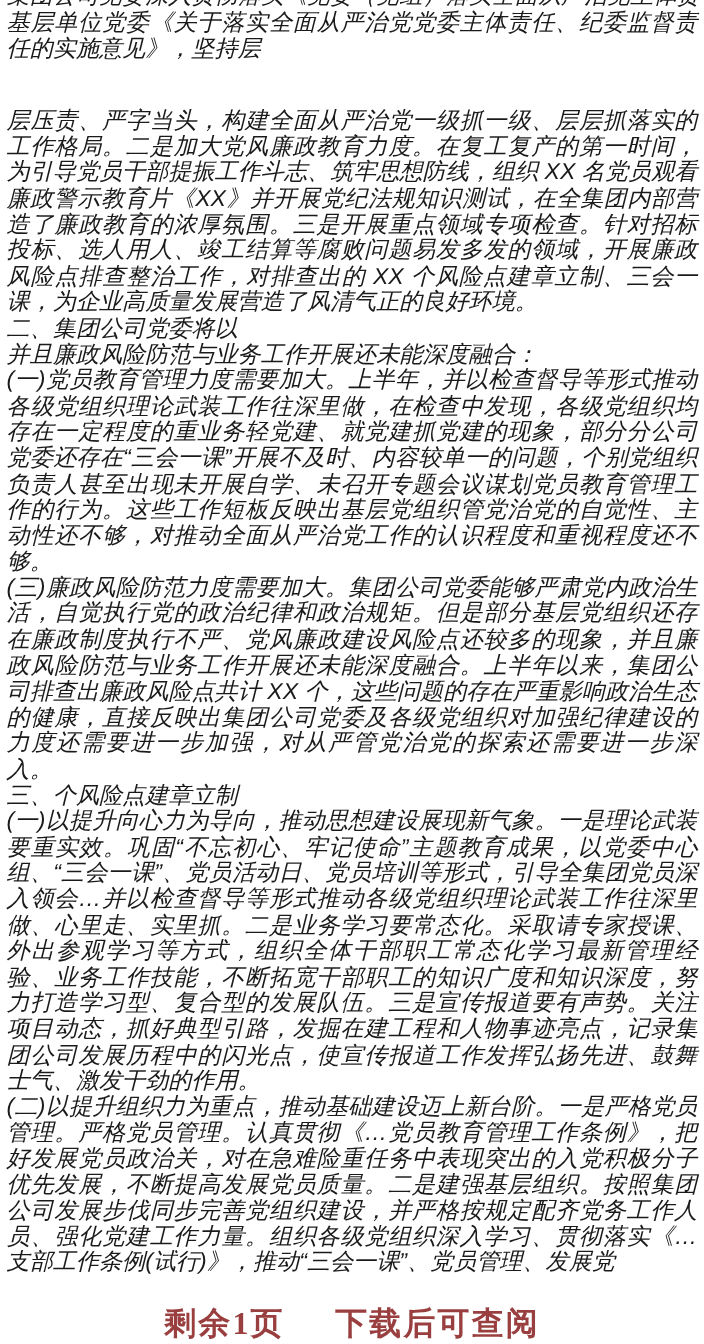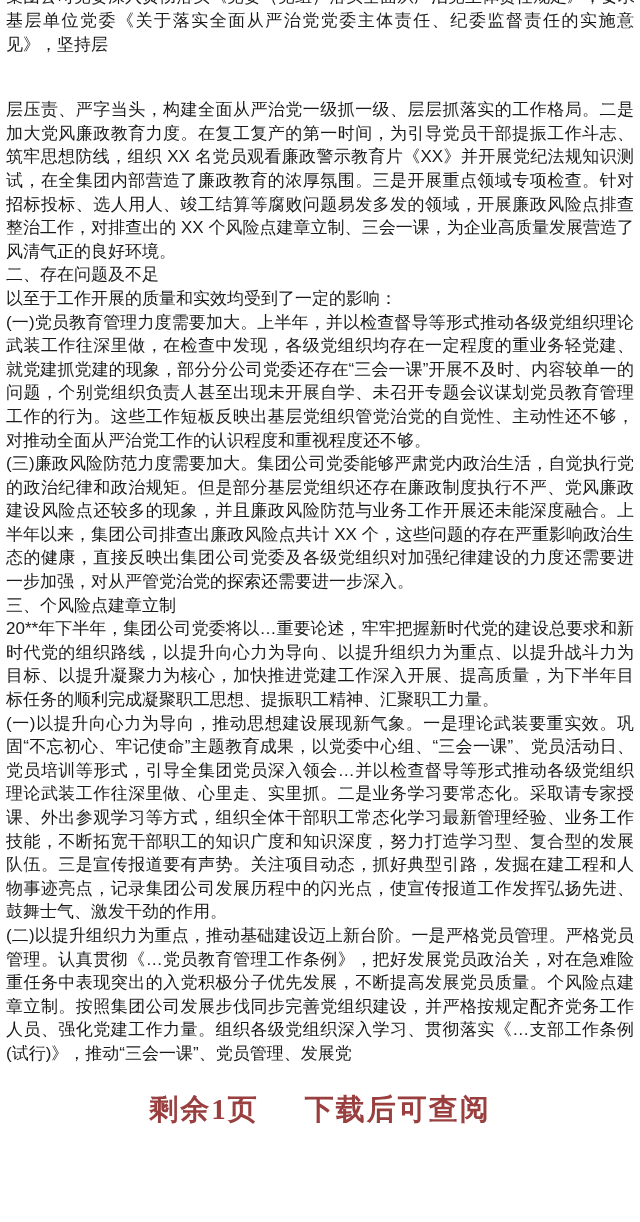--- a/index.html
+++ b/index.html
@@ -11,24 +11,25 @@
     height: 1222px;
     background: #ffffff;
     overflow: hidden;
     font-family: "Liberation Sans", sans-serif;
     color: #1a1a1a;
   }
   .doc {
     padding: 0 6px;
   }
   .line, .par {
-    font-size: 17px;
+    font-size: 21px;
     line-height: 23.6px;
     text-align: justify;
     word-break: break-all;
+    font-style: italic;
   }
   .clip-top {
     height: 9px;
     overflow: hidden;
   }
   .clip-top .line {
     margin-top: -15px;
     white-space: nowrap;
   }
   .orphan {
@@ -54,28 +55,27 @@
 <div class="doc">
 
   <div class="clip-top">
     <div class="line">集团公司党委深入贯彻落实《党委（党组）落实全面从严治党主体责任规定》，要求各</div>
   </div>
 
   <div class="line orphan">基层单位党委《关于落实全面从严治党党委主体责任、纪委监督责任的实施意见》，坚持层</div>
 
   <div class="body-paras">
     <div class="par">层压责、严字当头，构建全面从严治党一级抓一级、层层抓落实的工作格局。二是加大党风廉政教育力度。在复工复产的第一时间，为引导党员干部提振工作斗志、筑牢思想防线，组织 XX 名党员观看廉政警示教育片《XX》并开展党纪法规知识测试，在全集团内部营造了廉政教育的浓厚氛围。三是开展重点领域专项检查。针对招标投标、选人用人、竣工结算等腐败问题易发多发的领域，开展廉政风险点排查整治工作，对排查出的 XX 个风险点建章立制、三会一课，为企业高质量发展营造了风清气正的良好环境。</div>
-    <div class="par">二、存在问题及不足</div>
-    <div class="par">以至于工作开展的质量和实效均受到了一定的影响：</div>
+    <div class="par">二、集团公司党委将以</div>
+    <div class="par">并且廉政风险防范与业务工作开展还未能深度融合：</div>
     <div class="par">(一)党员教育管理力度需要加大。上半年，并以检查督导等形式推动各级党组织理论武装工作往深里做，在检查中发现，各级党组织均存在一定程度的重业务轻党建、就党建抓党建的现象，部分分公司党委还存在“三会一课”开展不及时、内容较单一的问题，个别党组织负责人甚至出现未开展自学、未召开专题会议谋划党员教育管理工作的行为。这些工作短板反映出基层党组织管党治党的自觉性、主动性还不够，对推动全面从严治党工作的认识程度和重视程度还不够。</div>
     <div class="par">(三)廉政风险防范力度需要加大。集团公司党委能够严肃党内政治生活，自觉执行党的政治纪律和政治规矩。但是部分基层党组织还存在廉政制度执行不严、党风廉政建设风险点还较多的现象，并且廉政风险防范与业务工作开展还未能深度融合。上半年以来，集团公司排查出廉政风险点共计 XX 个，这些问题的存在严重影响政治生态的健康，直接反映出集团公司党委及各级党组织对加强纪律建设的力度还需要进一步加强，对从严管党治党的探索还需要进一步深入。</div>
     <div class="par">三、个风险点建章立制</div>
-    <div class="par">20**年下半年，集团公司党委将以…重要论述，牢牢把握新时代党的建设总要求和新时代党的组织路线，以提升向心力为导向、以提升组织力为重点、以提升战斗力为目标、以提升凝聚力为核心，加快推进党建工作深入开展、提高质量，为下半年目标任务的顺利完成凝聚职工思想、提振职工精神、汇聚职工力量。</div>
     <div class="par">(一)以提升向心力为导向，推动思想建设展现新气象。一是理论武装要重实效。巩固“不忘初心、牢记使命”主题教育成果，以党委中心组、“三会一课”、党员活动日、党员培训等形式，引导全集团党员深入领会…并以检查督导等形式推动各级党组织理论武装工作往深里做、心里走、实里抓。二是业务学习要常态化。采取请专家授课、外出参观学习等方式，组织全体干部职工常态化学习最新管理经验、业务工作技能，不断拓宽干部职工的知识广度和知识深度，努力打造学习型、复合型的发展队伍。三是宣传报道要有声势。关注项目动态，抓好典型引路，发掘在建工程和人物事迹亮点，记录集团公司发展历程中的闪光点，使宣传报道工作发挥弘扬先进、鼓舞士气、激发干劲的作用。</div>
-    <div class="par">(二)以提升组织力为重点，推动基础建设迈上新台阶。一是严格党员管理。严格党员管理。认真贯彻《…党员教育管理工作条例》，把好发展党员政治关，对在急难险重任务中表现突出的入党积极分子优先发展，不断提高发展党员质量。个风险点建章立制。按照集团公司发展步伐同步完善党组织建设，并严格按规定配齐党务工作人员、强化党建工作力量。组织各级党组织深入学习、贯彻落实《…支部工作条例(试行)》，推动“三会一课”、党员管理、发展党</div>
+    <div class="par">(二)以提升组织力为重点，推动基础建设迈上新台阶。一是严格党员管理。严格党员管理。认真贯彻《…党员教育管理工作条例》，把好发展党员政治关，对在急难险重任务中表现突出的入党积极分子优先发展，不断提高发展党员质量。二是建强基层组织。按照集团公司发展步伐同步完善党组织建设，并严格按规定配齐党务工作人员、强化党建工作力量。组织各级党组织深入学习、贯彻落实《…支部工作条例(试行)》，推动“三会一课”、党员管理、发展党</div>
   </div>
 
   <div class="footer" style="color: rgb(154, 63, 63);">
     <span>剩余1页</span>
     <span>下载后可查阅</span>
   </div>
 
 </div>
 
 </body></html>

